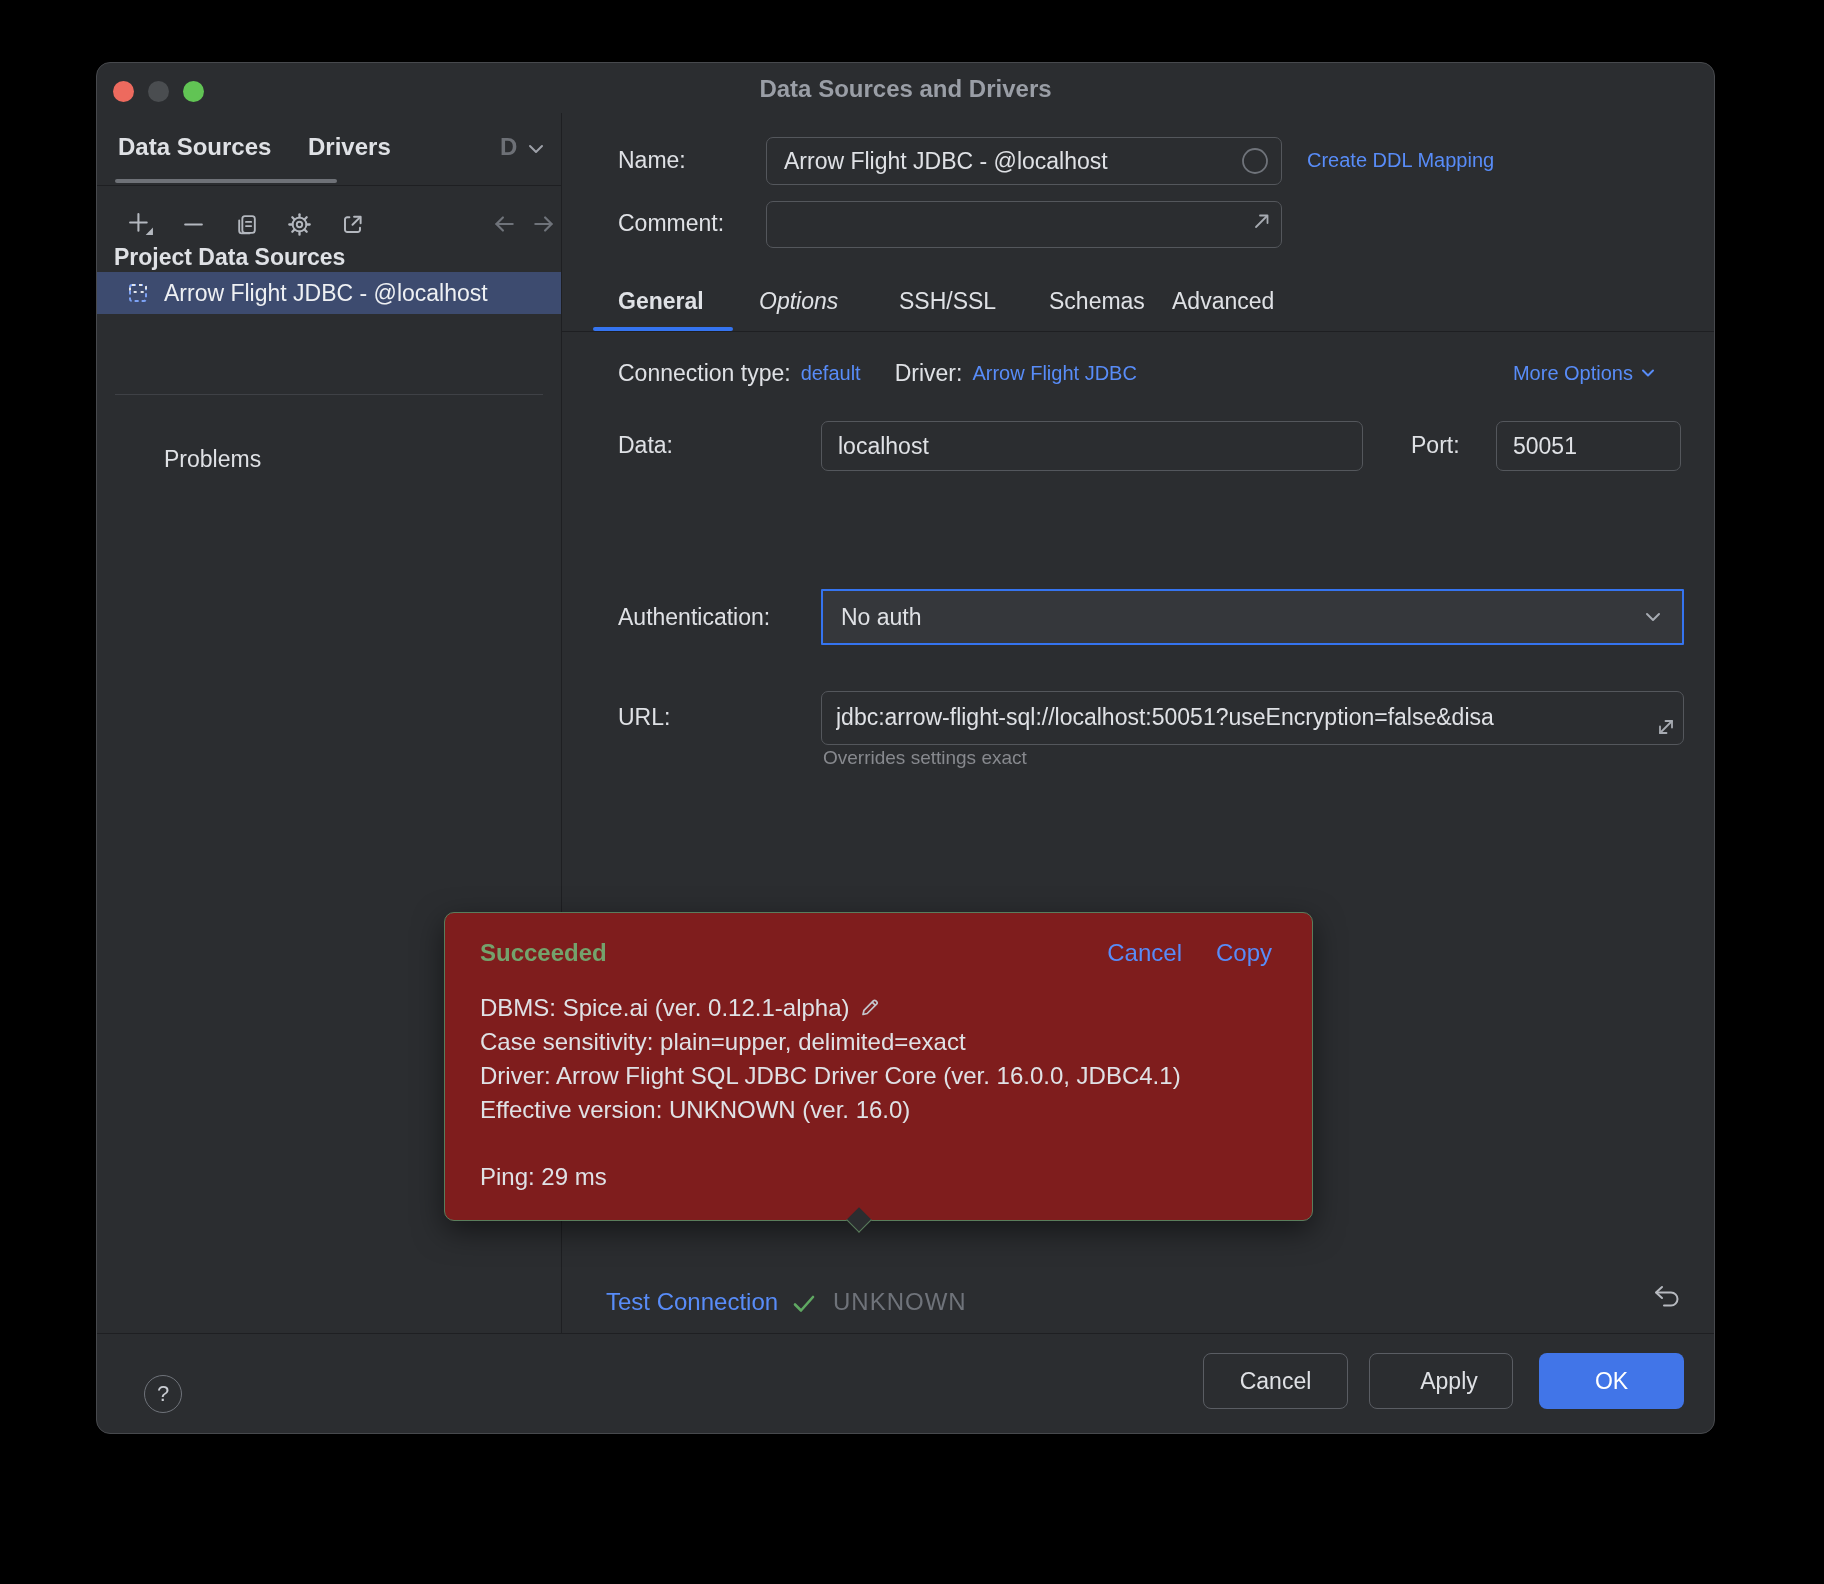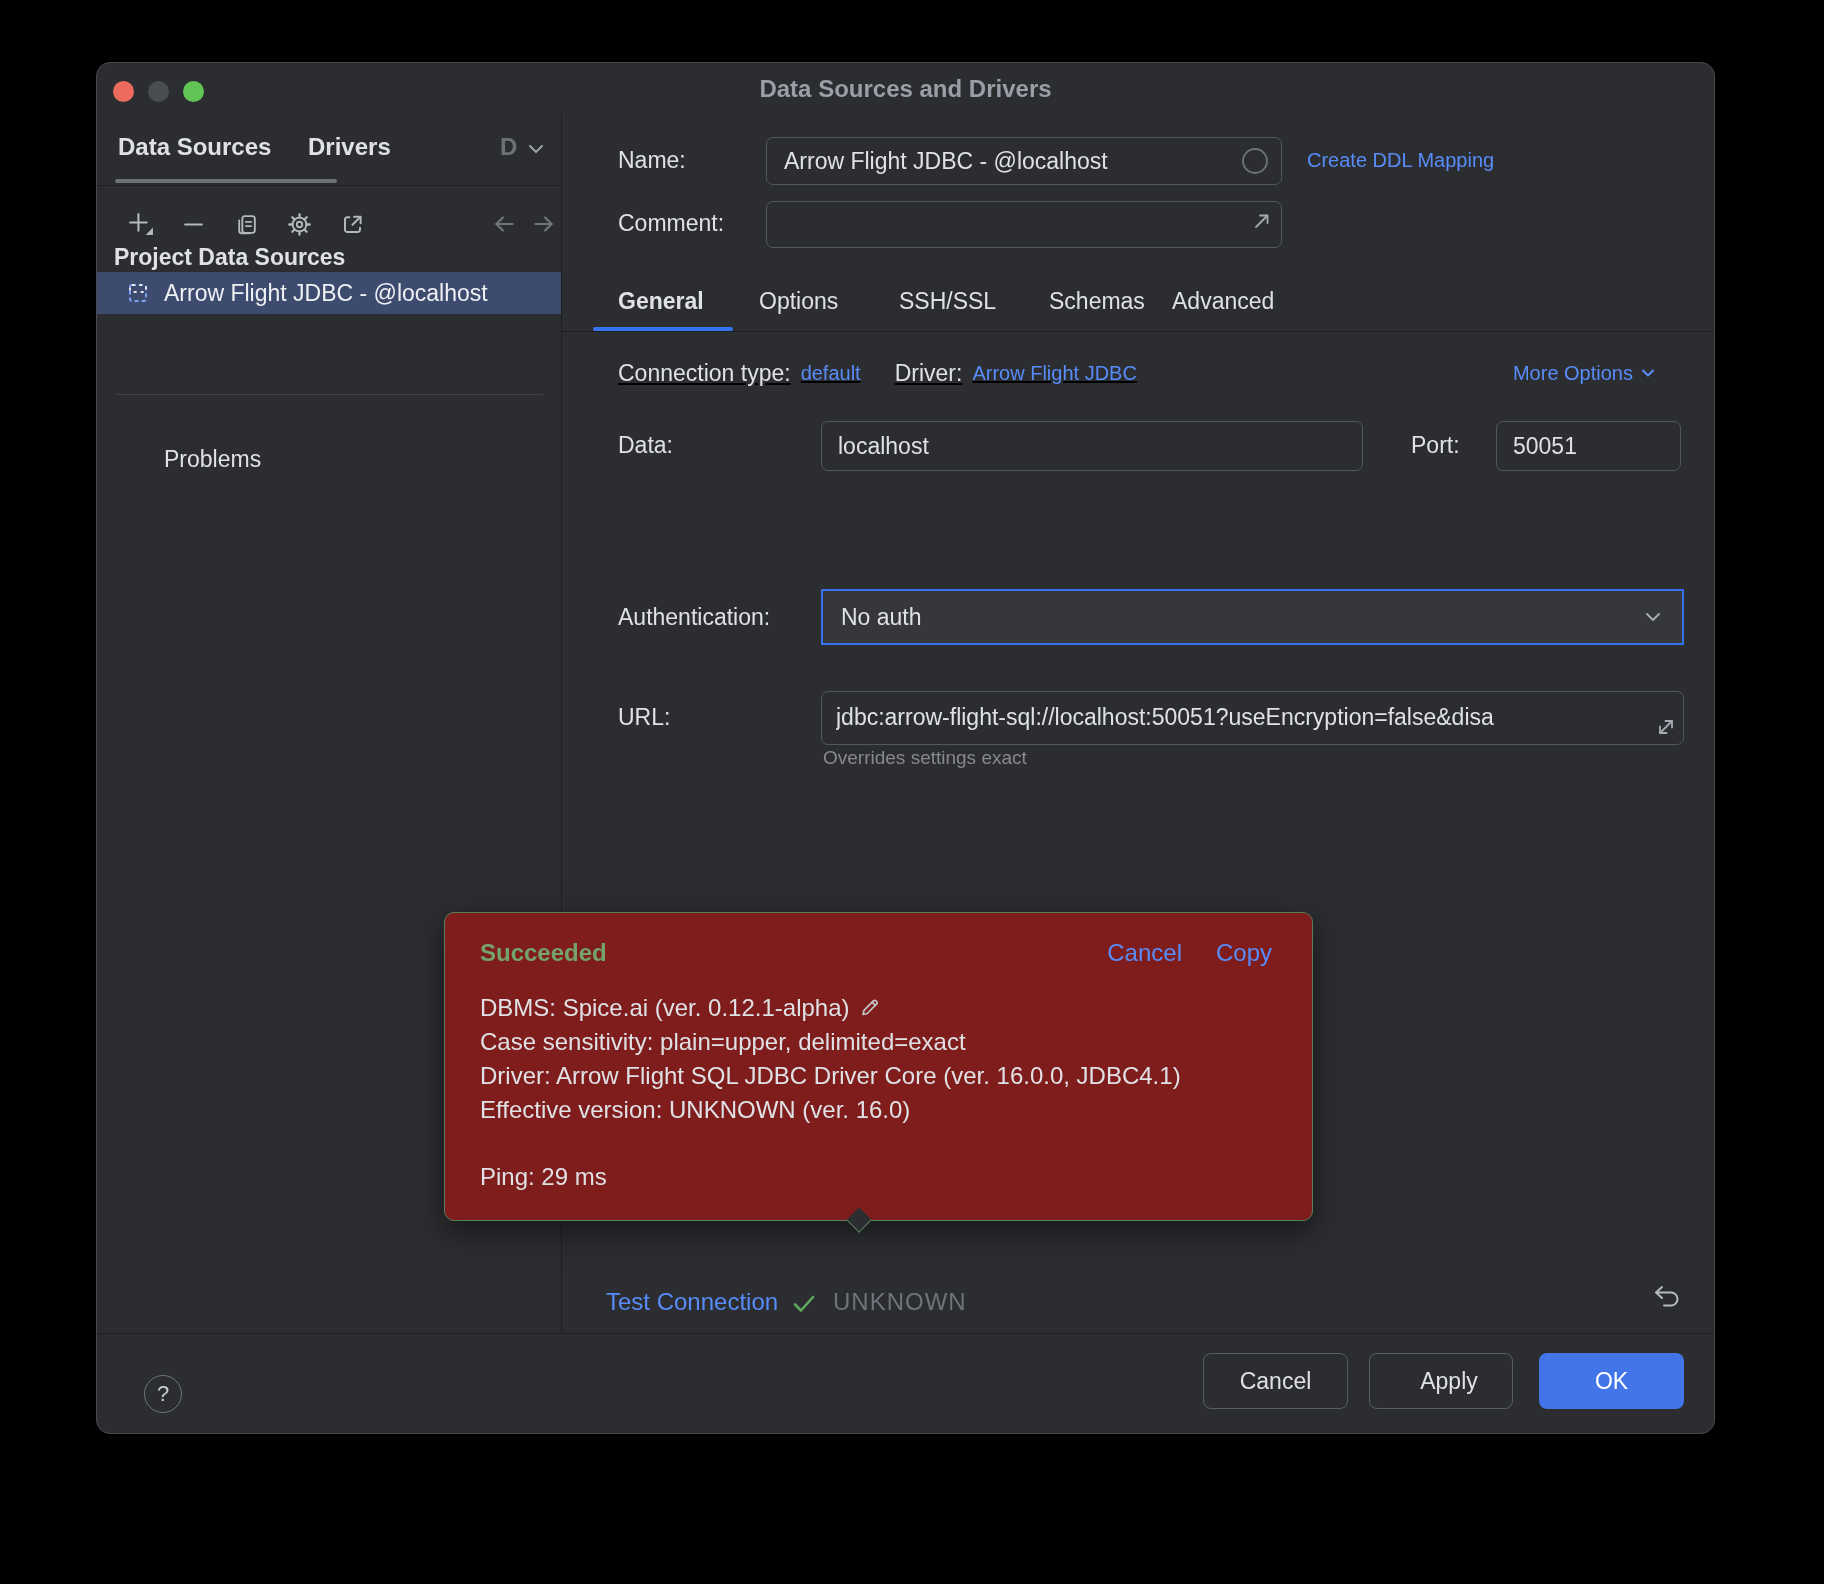--- a/index.html
+++ b/index.html
@@ -43,21 +43,21 @@
   .name-field .val{position:absolute;left:17px;top:0;line-height:46px;}
   .name-spinner{position:absolute;right:12px;top:9px;width:28px;height:28px;color:#6f737a;}
   .ddl-link{left:745px;top:24px;line-height:46px;}
   .comment-label{left:56px;top:88px;line-height:45px;}
   .comment-field{left:204px;top:88px;width:514px;height:45px;}
   .expand-ic{position:absolute;right:7px;top:7px;width:24px;height:24px;color:#a7abb2;}
   .mtabs{left:0;top:170px;width:100%;height:48px;}
   .mtab{top:0;font-size:23px;color:#dfe1e5;line-height:36px;}
   .mtab-underline{left:31px;top:44px;width:140px;height:4px;background:#3574f0;border-radius:2px;}
   .mtabs-divider{left:0;top:218px;width:1152px;height:1px;background:#1e1f22;}
-  .conn-row{left:56px;top:244px;height:32px;display:flex;align-items:center;gap:10px;text-decoration:underline;}
+  .conn-row{left:56px;top:244px;height:32px;display:flex;align-items:center;gap:10px;}
   .more-options{right:57px;top:244px;height:32px;display:flex;align-items:center;gap:6px;}
   .host-label{left:56px;top:308px;line-height:48px;}
   .host-field{left:259px;top:308px;width:540px;height:48px;}
   .host-field .val,.port-field .val{position:absolute;left:16px;top:0;line-height:48px;}
   .port-label{left:849px;top:308px;line-height:48px;}
   .port-field{left:934px;top:308px;width:183px;height:48px;}
   .auth-label{left:56px;top:476px;line-height:56px;}
   .auth-select{left:259px;top:476px;width:859px;height:52px;border:2px solid #3574f0;
                border-radius:1px;background:#35373b;}
   .auth-select .val{position:absolute;left:18px;top:0;line-height:52px;font-size:23px;color:#dfe1e5;}
@@ -223,21 +223,21 @@
         <div class="expand-ic">
           <svg viewBox="0 0 24 24" width="24" height="24" fill="none" stroke="currentColor" stroke-width="1.8" stroke-linecap="round" stroke-linejoin="round">
               <line x1="6" y1="18" x2="17" y2="7"></line>
               <polyline points="10,6.5 17.5,6.5 17.5,14"></polyline>
             </svg>
         </div>
       </div>
 
       <div class="abs mtabs">
         <div class="abs mtab" style="left:56px;font-weight:bold;">General</div>
-        <div class="abs mtab" style="left:197px;">Options</div>
+        <div class="abs mtab" style="left:197px;font-style:italic;">Options</div>
         <div class="abs mtab" style="left:337px;">SSH/SSL</div>
         <div class="abs mtab" style="left:487px;">Schemas</div>
         <div class="abs mtab" style="left:610px;">Advanced</div>
         <div class="abs mtab-underline"></div>
       </div>
       <div class="abs mtabs-divider"></div>
 
       <div class="abs conn-row">
         <span class="lbl">Connection type:</span>
         <span class="link">default</span>

